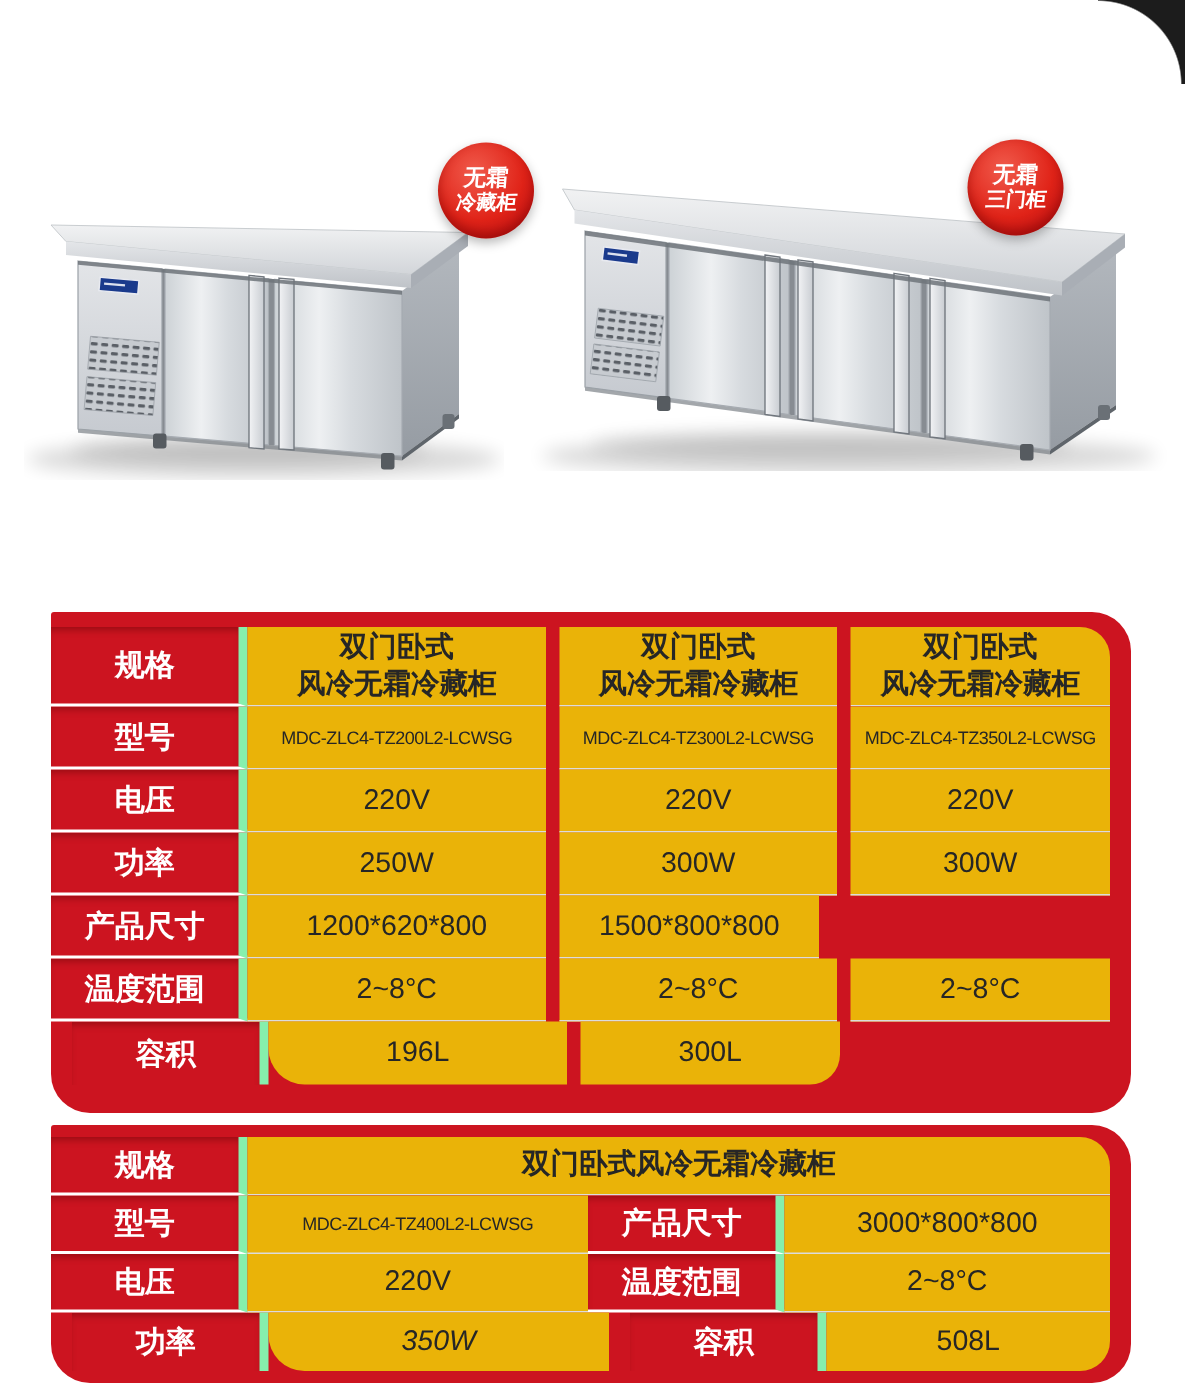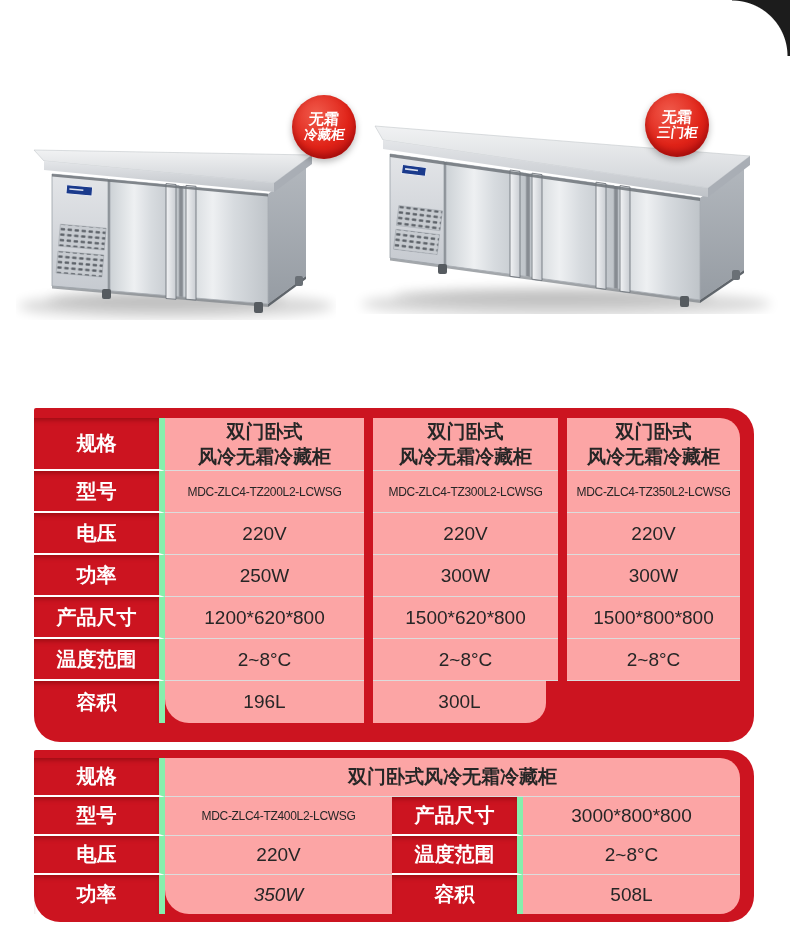--- a/index.html
+++ b/index.html
@@ -42,23 +42,23 @@
   #table1 .row { height:42px; }
   #table1 .row.spec-row { height:53px; }
   #table2 .row { height:39px; }
   .lbl {
     flex:0 0 131px; box-sizing:border-box;
     border-right:6px solid #86efac; border-bottom:2px solid #fff;
     display:flex; align-items:center; justify-content:center;
     color:#fff; font-weight:bold; font-size:20px;
     box-shadow:inset 0 4px 5px -2px rgba(80,0,0,.40);
   }
-  .row:last-child .lbl { border-bottom:none; }
+  .row:last-child .lbl { border-bottom:none;margin-left:14px; }
   .cell {
-    background:#fca5a5; box-sizing:border-box; border-bottom:1px solid #dcdcdc;
+    background:#eab308; box-sizing:border-box; border-bottom:1px solid #dcdcdc;
     display:flex; flex-direction:column; align-items:center; justify-content:center;
     color:#262626; font-size:19px; text-align:center;
   }
   .row:last-child .cell { border-bottom:none; }
   #table1 .c1 { flex:0 0 199px; }
   #table1 .c2 { flex:0 0 185px; margin-left:9px; }
   #table1 .c3 { flex:0 0 173px; margin-left:9px; }
   #table1 .spec-row .c3 { border-top-right-radius:20px; }
   #table1 .row:last-child .c1 { border-bottom-left-radius:24px; }
   #table1 .row:last-child .c3 { border-bottom-right-radius:20px;text-align:right; }
@@ -258,21 +258,20 @@
   </div>
   <div class="row">
     <div class="lbl">功率</div>
     <div class="cell c1">250W</div>
     <div class="cell c2">300W</div>
     <div class="cell c3">300W</div>
   </div>
   <div class="row">
     <div class="lbl">产品尺寸</div>
     <div class="cell c1">1200*620*800</div>
-    <div class="cell c2">1500*620*800</div>
     <div class="cell c3">1500*800*800</div>
   </div>
   <div class="row">
     <div class="lbl">温度范围</div>
     <div class="cell c1">2~8°C</div>
     <div class="cell c2">2~8°C</div>
     <div class="cell c3">2~8°C</div>
   </div>
   <div class="row">
     <div class="lbl">容积</div>

